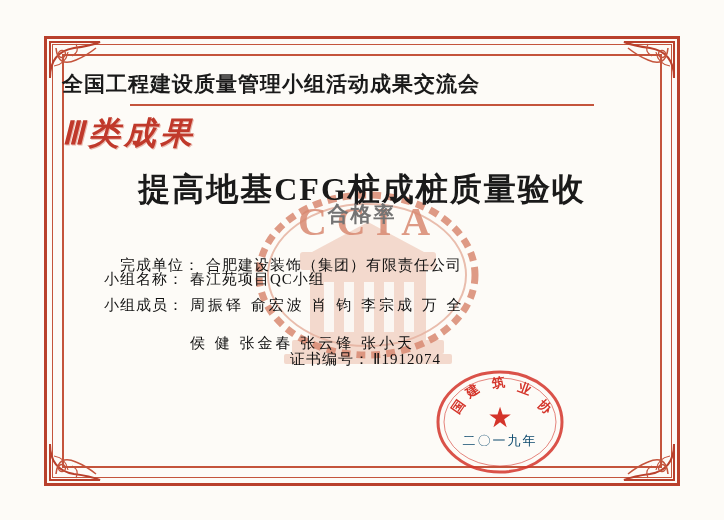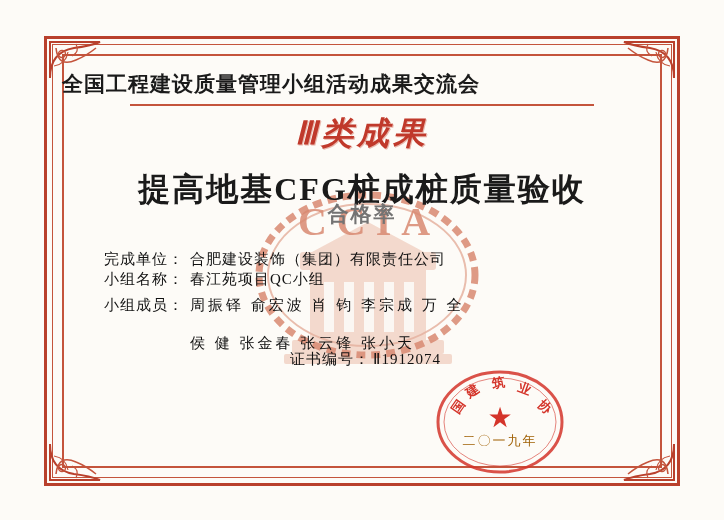--- a/index.html
+++ b/index.html
@@ -116,21 +116,20 @@
     width: 464px;
     height: 2px;
     background: #c4543c;
   }
 
   #award {
     position: absolute;
     left: 62px;
     top: 112px;
     width: 600px;
-    text-align: center;
     font-family: "Liberation Serif", serif;
     font-weight: bold;
     font-size: 32px;
     font-style: italic;
     color: #c0392b;
     letter-spacing: 4px;
     text-shadow: 1px 1px 0 #e9b8ad;
   }
 
   #subject {
@@ -172,21 +171,21 @@
     width: 86px;
     letter-spacing: 1px;
   }
   .field-value {
     display: inline-block;
     letter-spacing: 1px;
   }
   .field-value.spaced {
     letter-spacing: 3px;
   }
-  .r1 { top: 250px; }
+  .r1 { top: 256px; margin-left: 16px; }
   .r2 { top: 270px; }
   .r3 { top: 296px; }
   .r4 { top: 322px; left: 190px; margin-top: 12px; }
   .r5 { top: 350px; text-align: center; }
 
   
   #stamp {
     position: absolute;
     left: 432px;
     top: 366px;
@@ -214,21 +213,21 @@
     font-size: 13px;
     pointer-events: none;
   }
   .stamp-year {
     position: absolute;
     left: 447px;
     top: 432px;
     width: 106px;
     text-align: center;
     font-family: "Liberation Serif", serif;
-    color: #a16207;
+    color: #0c4a6e;
     font-size: 13px;
     letter-spacing: 2px;
     pointer-events: none;
   }
 </style>
 </head>
 <body>
 
 <div id="certificate">
 

